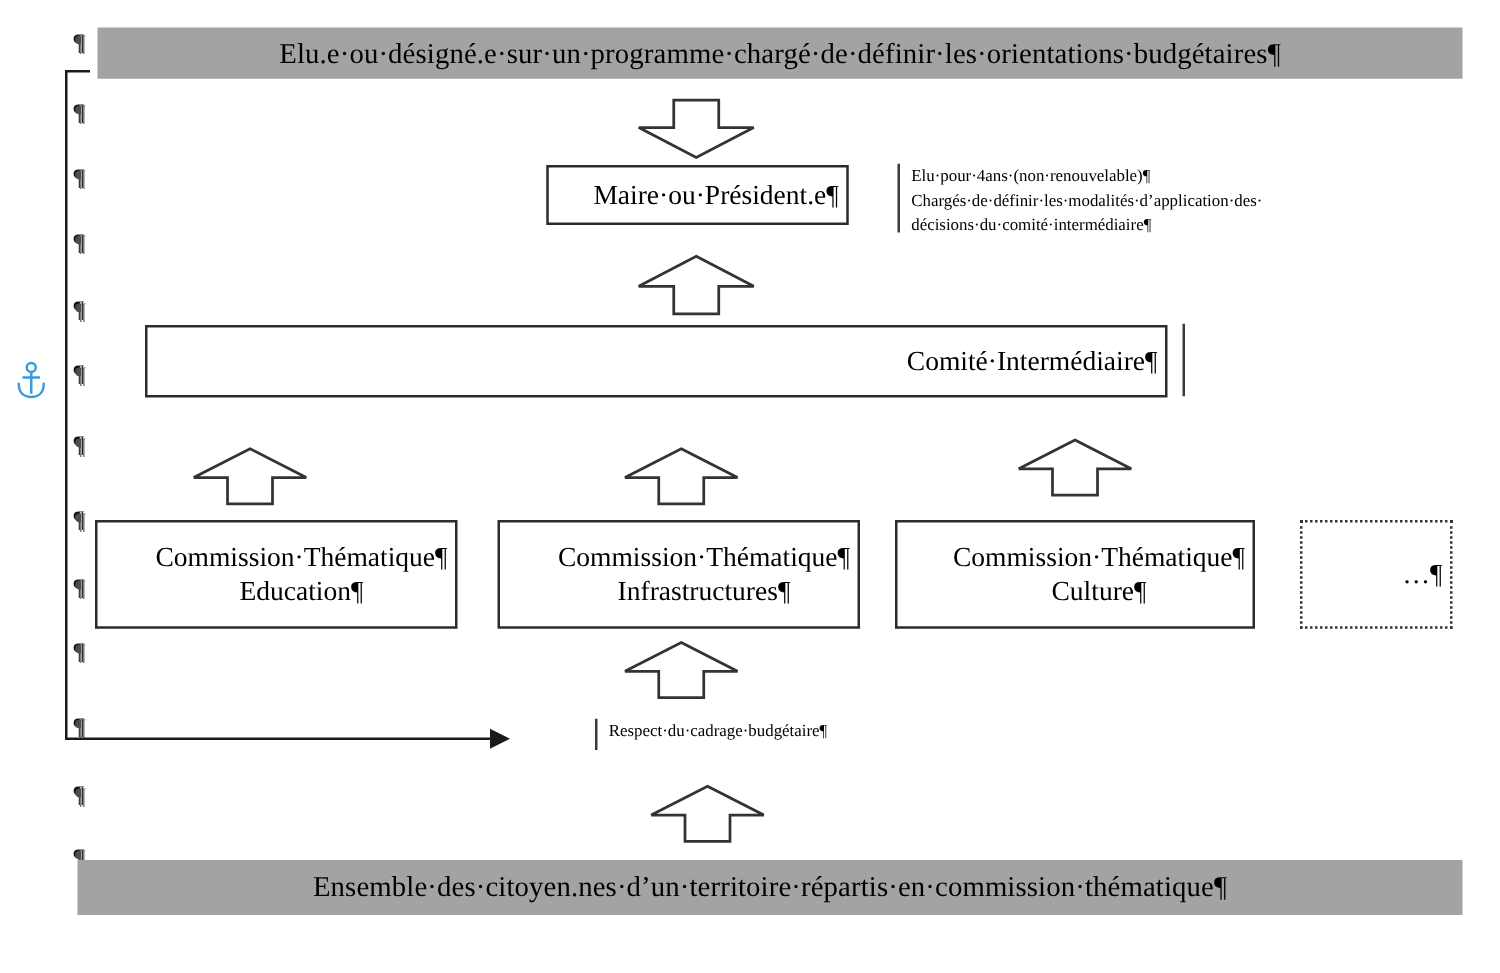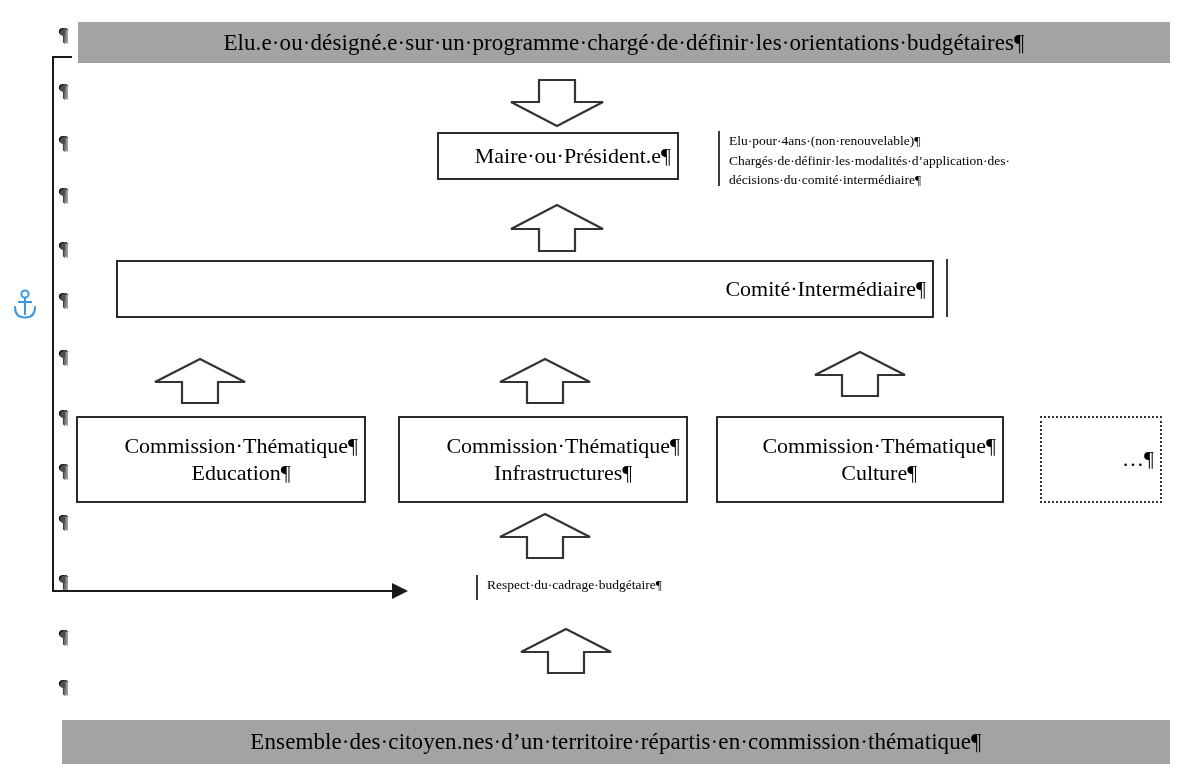--- a/index.html
+++ b/index.html
@@ -258,17 +258,17 @@
     <div class="rule" style="height:25px;"></div>
     <span class="anno-text">Respect·du·cadrage·budgétaire¶</span>
   </div>
 
   <div class="block-arrow" style="left:518px; top:627px;">
     <svg width="96" height="48" viewBox="0 0 96 48">
       <polygon points="48,2 93,25 66,25 66,46 30,46 30,25 3,25"></polygon>
     </svg>
   </div>
 
-  <div class="banner" style="left:62px; top:688px; width:1108px; height:44px;margin-top:32px;">
+  <div class="banner" style="left:62px; top:688px; width:1108px; height:44px;">
     <span class="banner-text">Ensemble·des·citoyen.nes·d’un·territoire·répartis·en·commission·thématique¶</span>
   </div>
 
 </div>
 
 </body></html>

